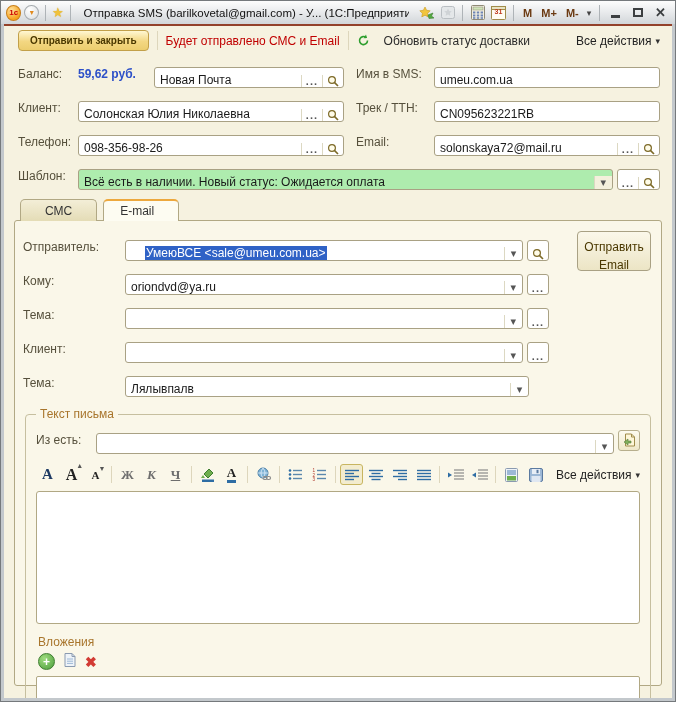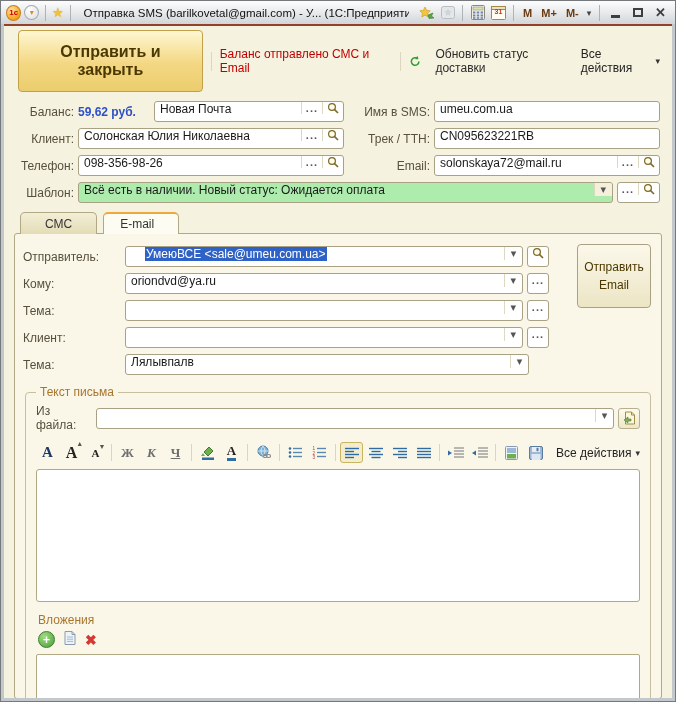--- a/index.html
+++ b/index.html
@@ -24,56 +24,56 @@
   .ctl-max { width:10px; height:9px; border:2px solid #3c3f41; }
   .ctl-close { color:#3c3f41; font-size:13px; font-weight:bold; line-height:1; }
 
   
   .content { position:absolute; top:23px; left:3px; right:3px; bottom:3px; background:#f6f2e0; border-top:2px solid #93412a; padding:4px 8px 0; overflow:hidden; }
 
   .page-title { color:#bc7a00; font-size:17px; font-weight:bold; margin:4px 0 7px 6px; }
 
   
   .cmdbar { display:flex; align-items:center; gap:8px; padding:0 4px 9px 6px; }
-  .btn-primary { background:linear-gradient(#fff7d2,#f3d782 55%,#eccd6e); border:1px solid #c2a04a; border-radius:4px; padding:12px 11px; font-weight:bold; color:#4a3800; font-size:16px; }
+  .btn-primary { background:linear-gradient(#fff7d2,#f3d782 55%,#eccd6e); border:1px solid #c2a04a; border-radius:4px; padding:4px 11px; font-weight:bold; color:#4a3800; font-size:10px; }
   .cmd-sep { width:1px; height:19px; background:#ddd6bc; }
   .red-note { color:#c00000; font-size:12px; }
   .link-refresh { display:flex; align-items:center; gap:14px; color:#2b2b2b; }
   .all-actions { margin-left:auto; color:#222; display:flex; align-items:center; gap:4px; }
   .caret { font-size:9px; color:#333; }
 
   
   .form-area { display:grid; grid-template-columns:326px 1fr; column-gap:12px; row-gap:6px; padding:0 4px 0 6px; }
   .frow { display:flex; align-items:center; gap:4px; }
-  .flabel { color:#56503c; flex:0 0 auto;text-align:right; }
+  .flabel { color:#56503c; flex:0 0 auto; }
   .flabel.w-left { width:56px; }
   .flabel.w-right { width:74px; }
   .balance-value { color:#2d50c8; font-weight:bold; width:72px; }
-  .fg { display:flex; align-items:flex-start; background:#fff; border:1px solid #a9a184; border-radius:3px; height:21px; overflow:hidden; flex:1; min-width:0; }
+  .fg { display:flex; align-items:flex-end; background:#fff; border:1px solid #a9a184; border-radius:3px; height:21px; overflow:hidden; flex:1; min-width:0;margin-top:7px; }
   .fg.auto { flex:0 0 auto; }
   .fg input { border:none; outline:none; background:transparent; padding:0 5px; font-size:12px; font-family:"Liberation Sans", sans-serif; flex:1; min-width:0; color:#1a1a1a; }
   .fg .seg { display:flex; align-items:center; justify-content:center; padding:0 4px; border-left:1px solid #dcd8c2; color:#555; font-size:11px; min-width:18px; }
   .fg .seg.nb { border-left:none; }
   .fg.green { background:#aeecae; }
   .fg.green .seg { background:#f4f0dc; }
   .ellip { letter-spacing:1px; color:#444; font-weight:bold; }
 
   
   .tabs { display:flex; margin:9px 0 0 8px; position:relative; z-index:2; }
   .tab { padding:4px 24px 3px; border:1px solid #b1a884; border-bottom:none; border-radius:5px 5px 0 0; background:linear-gradient(#f3eed7,#e4dcb6); color:#333; margin-right:6px; }
   .tab.active { background:#fdfcf2; border-top:2px solid #eda83e; padding-top:3px;padding-left:16px; }
   .tab-panel { border:1px solid #b1a884; border-radius:3px; background:#faf7e9; margin:-1px 2px 0; padding:12px 8px 8px; position:relative; height:466px; }
 
   .prow { display:flex; align-items:center; gap:20px; margin-bottom:6px; }
   .plabel { width:82px; color:#56503c; flex:0 0 auto; }
   .prow .spacer-btn { width:84px; flex:0 0 auto; }
   .field-zone { display:flex; align-items:center; gap:4px; flex:1; min-width:0; }
   .sender-box { flex:1; min-width:0; display:flex; align-items:center; padding:0 19px; overflow:hidden; white-space:nowrap; }
   .selection { background:#2f62c6; color:#fff; padding:0 1px; }
-  .send-email-btn { position:absolute; top:10px; right:10px; width:74px; height:64px; background:linear-gradient(#fbf8ea,#ece5c5); border:1px solid #a9a184; border-radius:4px; color:#4a3800; font-size:12px; text-align:center; line-height:1.5; padding:6px 2px; }
+  .send-email-btn { position:absolute; top:10px; right:10px; width:74px; height:40px; background:linear-gradient(#fbf8ea,#ece5c5); border:1px solid #a9a184; border-radius:4px; color:#4a3800; font-size:12px; text-align:center; line-height:1.5; padding:6px 2px; }
 
   
   fieldset.body-group { border:1px solid #c6bf9f; border-radius:4px; margin:10px 2px 0; padding:2px 10px 8px; }
   fieldset.body-group legend { color:#a8752c; padding:0 4px; font-size:12px; }
   .fromfile-row { display:flex; align-items:center; gap:4px; margin:3px 0 6px; }
   .fromfile-label { width:56px; color:#56503c; flex:0 0 auto; }
   .file-btn { width:22px; height:21px; border:1px solid #b7af8d; border-radius:3px; background:linear-gradient(#fdfbef,#eee7c8); display:flex; align-items:center; justify-content:center; flex:0 0 auto; }
 
   .editor-toolbar { display:flex; align-items:center; gap:1px; padding:4px 0 6px; }
   .ticon { width:23px; height:21px; display:flex; align-items:center; justify-content:center; border:1px solid transparent; border-radius:3px; }
@@ -162,21 +162,21 @@
         <span class="ctl-close">✕</span>
       </div>
   </div>
 
   <div class="content">
 
 
     <div class="cmdbar">
       <button class="btn-primary">Отправить и закрыть</button>
       <div class="cmd-sep"></div>
-      <span class="red-note">Баланс отправлено СМС и Email</span>
+      <span class="red-note">Будет отправлено СМС и Email</span>
       <div class="cmd-sep"></div>
       <div class="link-refresh">
         <svg width="13" height="13" viewBox="0 0 13 13">
             <path d="M10.5 6.5a4 4 0 1 1-1.2-2.8" fill="none" stroke="#2e9e2e" stroke-width="1.6"></path>
             <path d="M9 0.5l1 3.4-3.4.3z" fill="#2e9e2e"></path>
           </svg>
         <span>Обновить статус доставки</span>
       </div>
       <div class="all-actions">
         <span>Все действия</span>
@@ -355,21 +355,21 @@
             <span class="seg caret">▾</span>
           </div>
         </div>
         <div class="spacer-btn" style="width:104px;"></div>
       </div>
 
       <fieldset class="body-group">
         <legend>Текст письма</legend>
 
         <div class="fromfile-row">
-          <span class="fromfile-label">Из файла:</span>
+          <span class="fromfile-label">Из есть:</span>
           <div class="fg">
             <input readonly="" style="">
             <span class="seg caret">▾</span>
           </div>
           <div class="file-btn">
             <svg width="13" height="14" viewBox="0 0 13 14">
                 <path d="M2.5 1h6l3 3v9h-9z" fill="#fdf6d8" stroke="#a08c4a"></path>
                 <path d="M8.5 1v3h3" fill="none" stroke="#a08c4a"></path>
                 <path d="M1 9l4-3v2h3v2H5v2z" fill="#7fae5a" stroke="#557a3a" stroke-width="0.6"></path>
               </svg>

